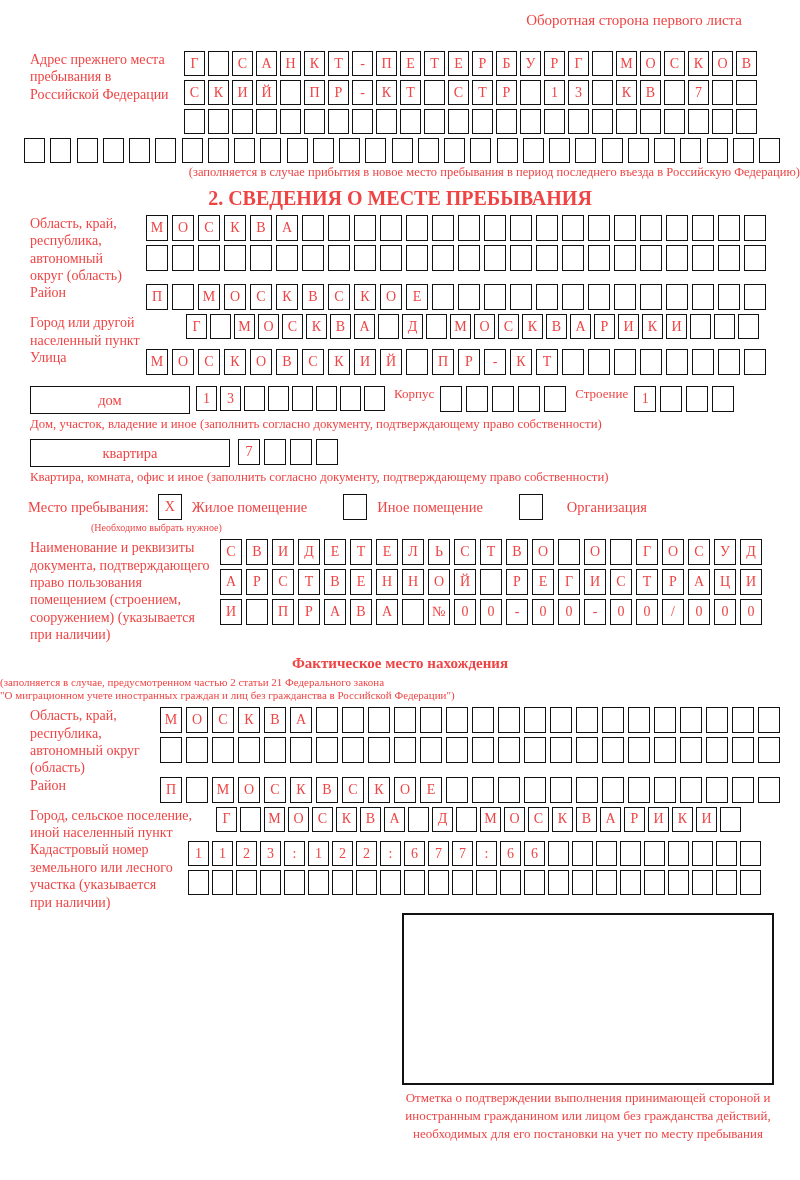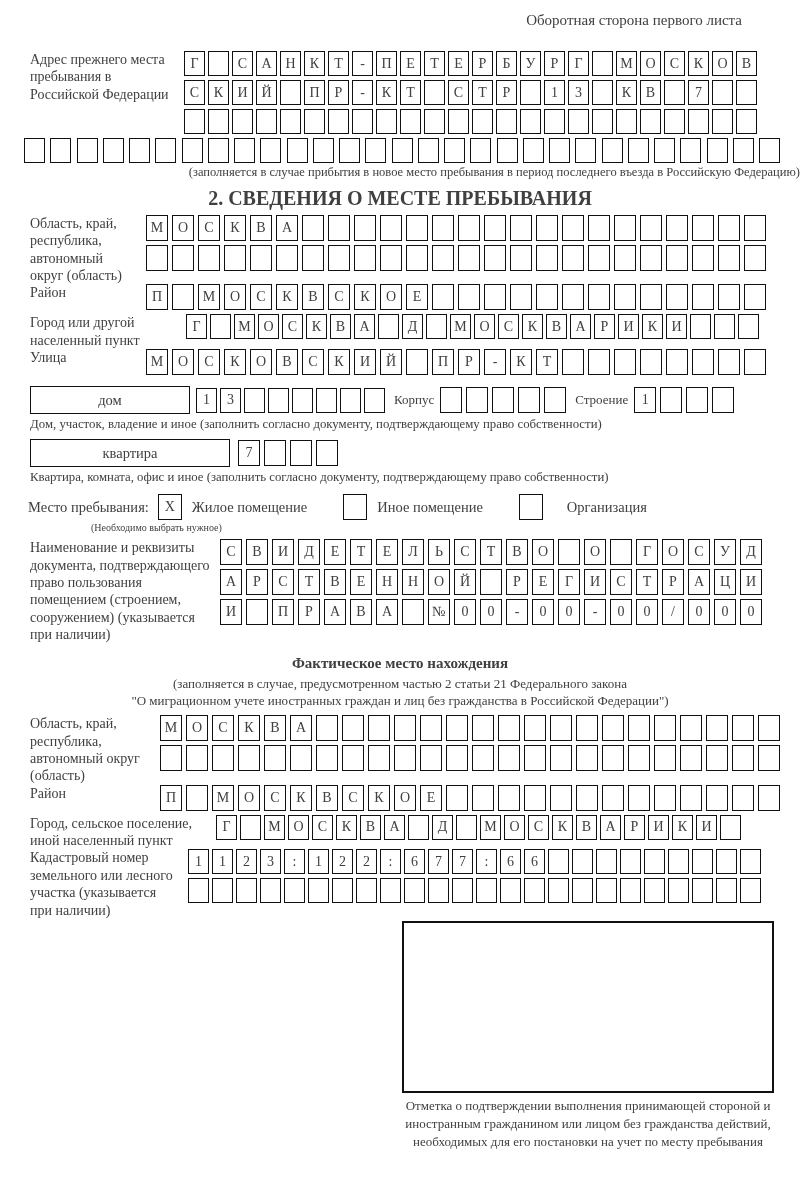--- a/index.html
+++ b/index.html
@@ -1,18 +1,18 @@
 <!DOCTYPE html>
 <html><head>
 <meta charset="utf-8">
 <style>
   html,body{margin:0;padding:0;background:#fff;}
   .page{
     width:800px;height:1180px;box-sizing:border-box;overflow:hidden;
-    font-family:"Liberation Serif", serif;color:#404040;background:#fff;
+    font-family:"Liberation Serif", serif;color:#ef4444;background:#fff;
     padding-top:12px;position:relative;
   }
   .corner-note{text-align:right;padding-right:58px;font-size:15px;}
   .frow{display:flex;align-items:flex-start;margin-left:30px;}
   .lbl{font-size:14px;line-height:1.24;flex:none;}
   .cellcol{display:flex;flex-direction:column;}
   .cells{display:flex;gap:4px;margin-bottom:4px;flex:none;}
   .cell{
     width:22px;height:26px;border:1.8px solid #111;box-sizing:border-box;
     display:flex;align-items:center;justify-content:center;
@@ -25,41 +25,41 @@
   .sec-title{text-align:center;font-weight:bold;font-size:20px;margin-top:7px;margin-bottom:5px;}
   .mt6{margin-top:6px;}
   .w146{width:146px;}
   .w108{width:108px;}
   .w122{width:122px;}
   .w148{width:148px;}
   .w178{width:178px;}
   .w150{width:150px;}
   .w182{width:182px;}
   .gap8{width:8px;flex:none;}
-  .inline-row{display:flex;align-items:center;margin-left:30px;margin-top:7px;}
+  .inline-row{display:flex;align-items:flex-start;margin-left:30px;margin-top:7px;}
   .named-box{
     border:1.8px solid #111;height:28px;box-sizing:border-box;
     display:flex;align-items:center;justify-content:center;
     font-size:14.5px;flex:none;background:#fff;
   }
   .dom-box{width:160px;margin-right:6px;}
   .apt-box{width:200px;margin-right:8px;}
   .inline-lbl{font-size:13px;margin:0 6px 0 9px;flex:none;}
   .note-line{margin-left:30px;font-size:12.8px;margin-top:3px;}
   .stay-row{display:flex;align-items:center;margin-left:28px;margin-top:9px;font-size:14.5px;}
   .cb{
     width:24px;height:26px;border:1.8px solid #111;box-sizing:border-box;
     display:inline-flex;align-items:center;justify-content:center;
     font-size:14px;flex:none;margin-left:9px;background:#fff;
   }
   .optlbl{margin-left:10px;}
   .optgap{margin-left:36px;}
   .stay-note{margin-left:91px;font-size:10px;margin-top:2px;}
   .fact-title{text-align:center;font-weight:bold;font-size:15px;margin-top:12px;}
-  .fact-note{text-align:center;font-size:13px;margin-top:4px;}
+  .fact-note{font-size:11px;margin-top:4px;}
   .stamp-col{width:392px;margin-left:auto;margin-right:16px;margin-top:2px;}
   .stamp-box{width:372px;height:172px;border:2px solid #111;box-sizing:border-box;margin:0 auto;background:#fff;}
   .stamp-note{font-size:13px;text-align:center;line-height:1.4;margin-top:4px;}
 </style>
 </head>
 <body>
 
 <div class="page">
 
   <div class="corner-note">Оборотная сторона первого листа</div>

